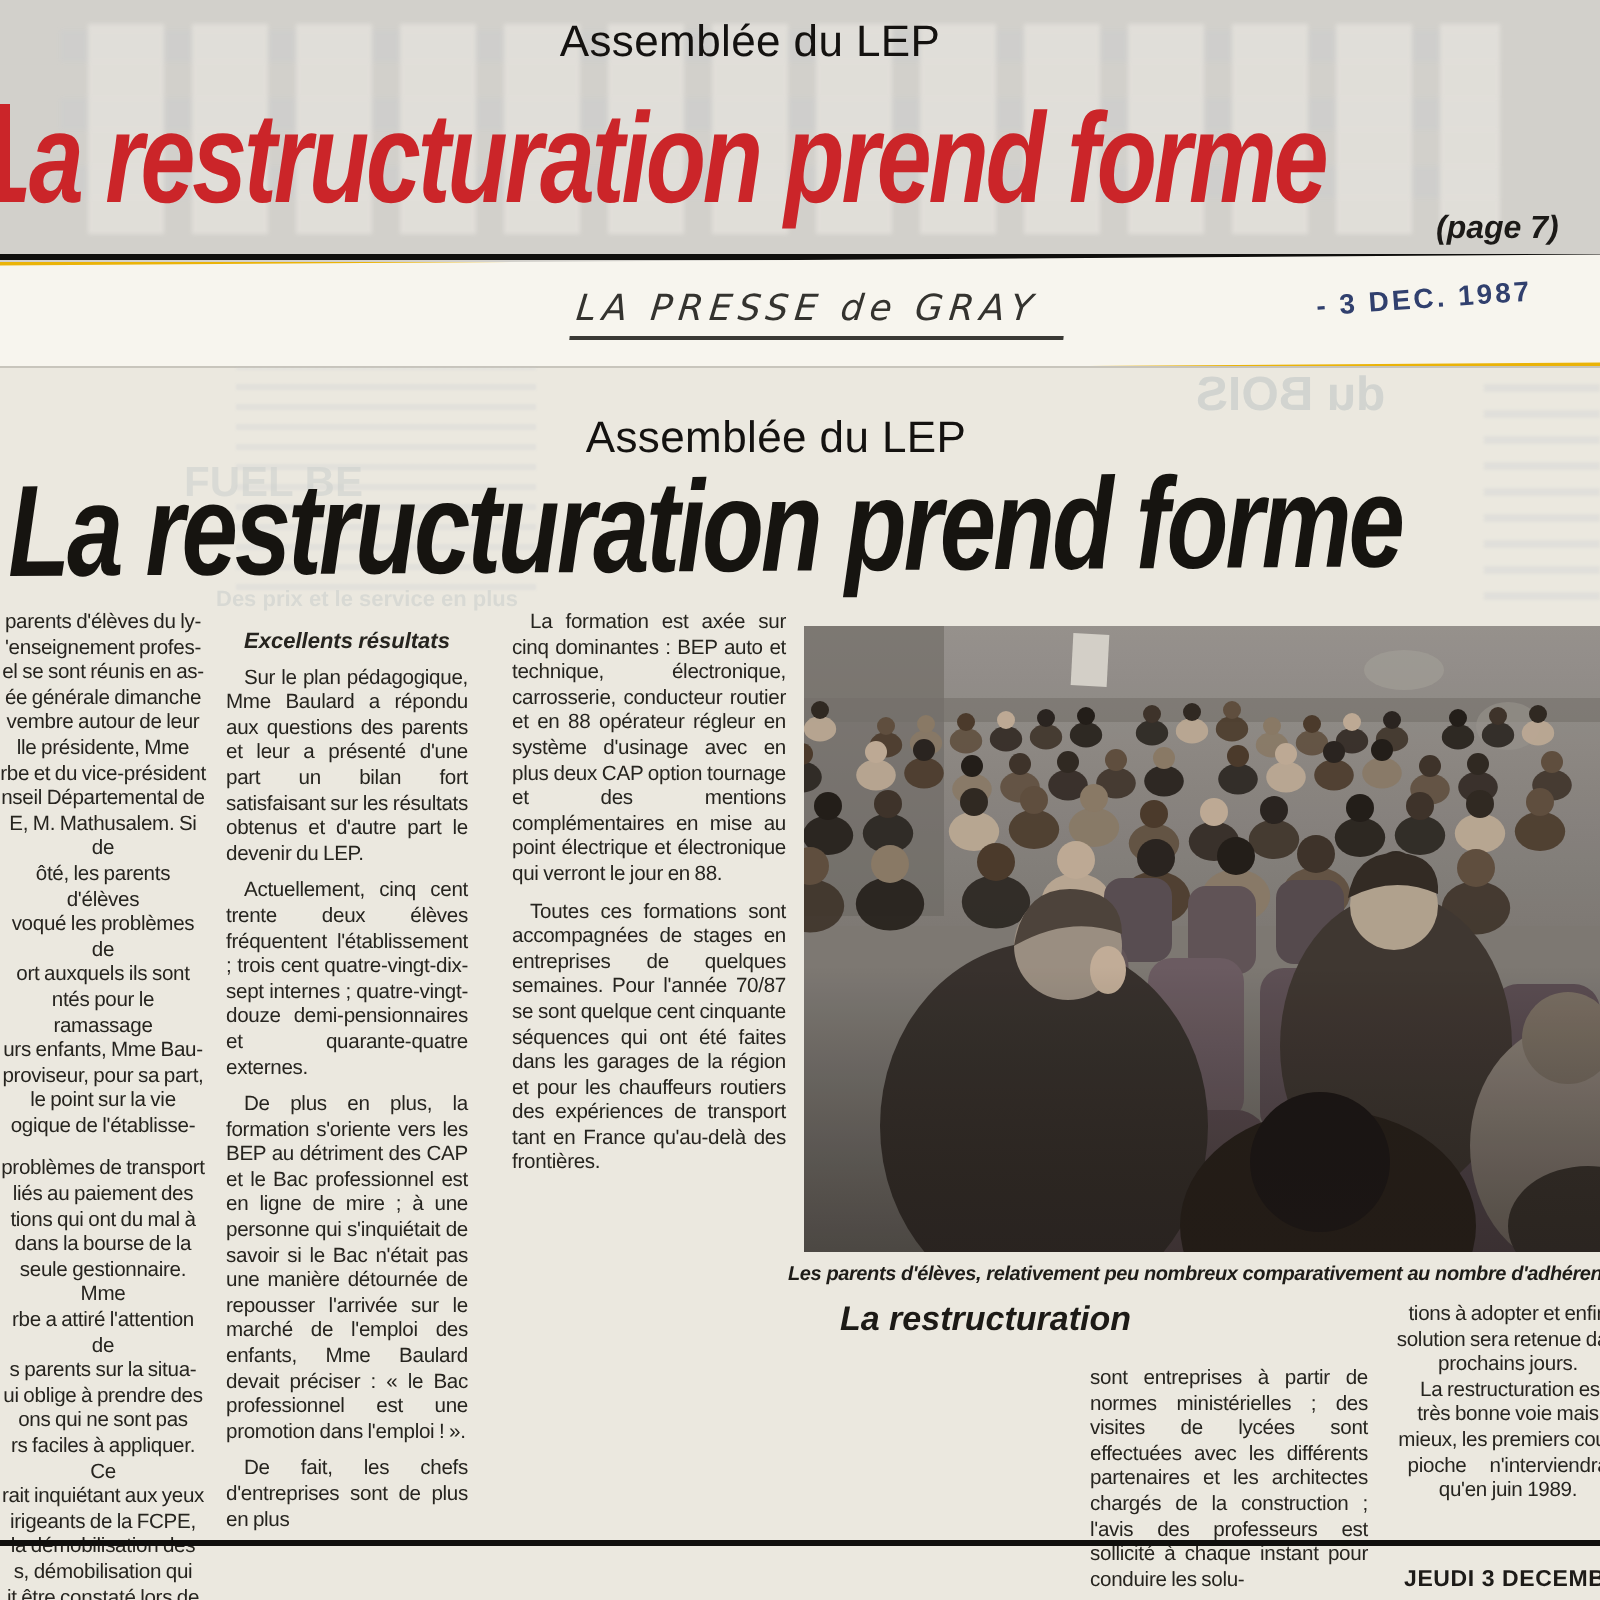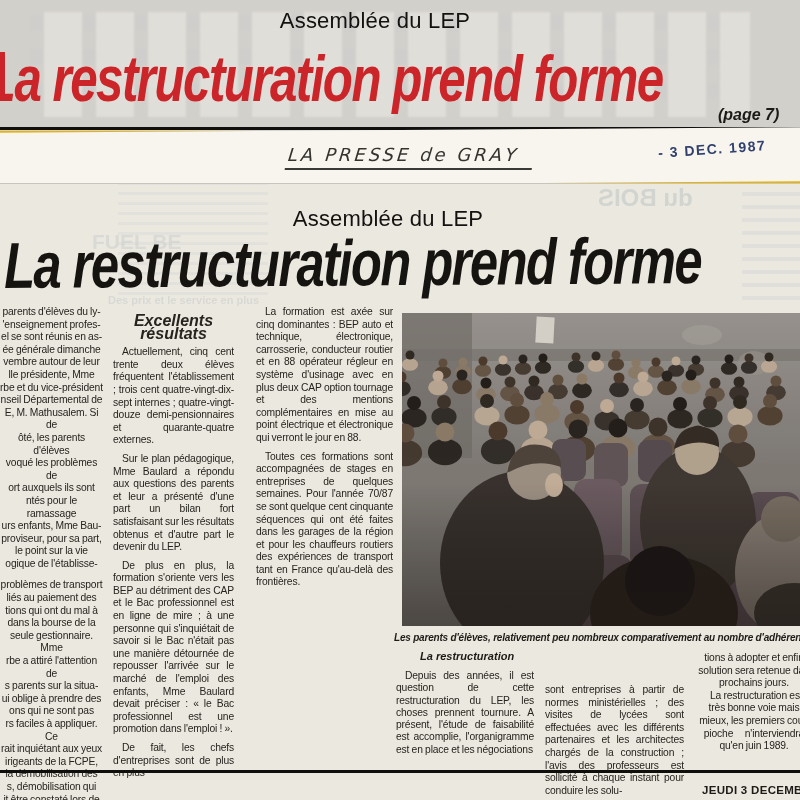--- a/index.html
+++ b/index.html
@@ -47,23 +47,23 @@
   .kicker-main{left:388px;top:22px;transform:translateX(-50%);font-size:22px;}
   .headline-black{left:4px;top:44px;font-size:65px;color:#16140ف;color:#161410;
     transform:rotate(-.4deg) scaleX(.78);}
   .bodytext{font-size:10.3px;line-height:12.6px;color:#26241f;letter-spacing:-.15px;
     word-spacing:-.4px;}
   .col{text-align:justify;}
   .col p{margin:0 0 6px 0;}
   .col p.ind{text-indent:9px;}
   .frag{white-space:pre-line;text-align:center;}
   .col-cut{text-align:right;}
-  .subhead{font-size:16px;font-weight:bold;font-style:italic;text-align:center;
+  .subhead{font-size:11px;font-weight:bold;font-style:italic;text-align:center;
     margin:9px 0 6px 0 !important;letter-spacing:0;}
-  .sec2-head{font-size:11px;font-weight:bold;font-style:italic;color:#1c1a16;white-space:nowrap;}
+  .sec2-head{font-size:17px;font-weight:bold;font-style:italic;color:#1c1a16;white-space:nowrap;}
   .caption{font-size:10px;font-weight:bold;font-style:italic;color:#1e1c18;
     letter-spacing:-.2px;white-space:nowrap;}
   .footer-date{font-size:11.5px;font-weight:bold;color:#1d1b18;white-space:nowrap;letter-spacing:.3px;}
   .rule-bottom{top:586px;}
   .photo{left:402px;top:129px;width:398px;height:313px;background:#7d7974;}
 </style>
 </head>
 <body>
 
 <div class="page">
@@ -124,22 +124,22 @@
 irigeants de la FCPE,
 la démobilisation des
 s, démobilisation qui
 it être constaté lors de
 mblée puisque 80 famil-
 viron sur les 360 inscrites</div>
     </div>
 
     <div class="abs bodytext col" style="left:113px;top:122px;width:121px;">
       <p class="subhead">Excellents résultats</p>
+      <p class="ind">Sur le plan pédagogique, Mme Baulard a répondu aux questions des parents et leur a présenté d'une part un bilan fort satisfaisant sur les résultats obtenus et d'autre part le devenir du LEP.</p>
       <p class="ind">Actuellement, cinq cent trente deux élèves fréquentent l'établissement ; trois cent quatre-vingt-dix-sept internes ; quatre-vingt-douze demi-pensionnaires et quarante-quatre externes.</p>
-      <p class="ind">Sur le plan pédagogique, Mme Baulard a répondu aux questions des parents et leur a présenté d'une part un bilan fort satisfaisant sur les résultats obtenus et d'autre part le devenir du LEP.</p>
       <p class="ind">De plus en plus, la formation s'oriente vers les BEP au détriment des CAP et le Bac professionnel est en ligne de mire ; à une personne qui s'inquiétait de savoir si le Bac n'était pas une manière détournée de repousser l'arrivée sur le marché de l'emploi des enfants, Mme Baulard devait préciser : « le Bac professionnel est une promotion dans l'emploi ! ».</p>
       <p class="ind">De fait, les chefs d'entreprises sont de plus en plus</p>
     </div>
 
     <div class="abs bodytext col" style="left:256px;top:122px;width:137px;">
       <p class="ind">La formation est axée sur cinq dominantes : BEP auto et technique, électronique, carrosserie, conducteur routier et en 88 opérateur régleur en système d'usinage avec en plus deux CAP option tournage et des mentions complémentaires en mise au point électrique et électronique qui verront le jour en 88.</p>
       <p class="ind">Toutes ces formations sont accompagnées de stages en entreprises de quelques semaines. Pour l'année 70/87 se sont quelque cent cinquante séquences qui ont été faites dans les garages de la région et pour les chauffeurs routiers des expériences de transport tant en France qu'au-delà des frontières.</p>
     </div>
 
     <svg class="abs photo" viewBox="0 0 398 313" preserveAspectRatio="none">
@@ -295,23 +295,20 @@
         <circle cx="382" cy="206" r="23" fill="#7a6f63"></circle>
         <ellipse cx="392" cy="300" rx="40" ry="30" fill="#36302b"></ellipse>
       </g>
       <rect x="0" y="170" width="398" height="143" fill="url(#vigG)"></rect>
       <rect x="0" y="0" width="398" height="313" fill="#7a6f64" opacity=".07"></rect>
     </svg>
 
     <div class="abs caption" style="left:394px;top:448px;">Les parents d'élèves, relativement peu nombreux comparativement au nombre d'adhérents.</div>
 
     <div class="abs sec2-head" style="left:420px;top:466px;">La restructuration</div>
-    <div class="abs bodytext col" style="left:396px;top:486px;width:138px;line-height:12.3px;">
-      <p class="ind">Depuis des années, il est question de cette restructuration du LEP, les choses prennent tournure. A présent, l'étude de faisabilité est accomplie, l'organigramme est en place et les négociations</p>
-    </div>
     <div class="abs bodytext col" style="left:545px;top:468px;width:139px;margin-top:32px;">
       <p>sont entreprises à partir de normes ministérielles ; des visites de lycées sont effectuées avec les différents partenaires et les architectes chargés de la construction ; l'avis des professeurs est sollicité à chaque instant pour conduire les solu-</p>
     </div>
     <div class="abs bodytext frag" style="left:694px;top:468px;width:120px;">tions à adopter et enfin
 solution sera retenue dan
 prochains jours.
 &nbsp;&nbsp;La restructuration est
 très bonne voie mais
 mieux, les premiers coup
 pioche&nbsp;&nbsp;&nbsp;&nbsp;&nbsp;n'interviendra

